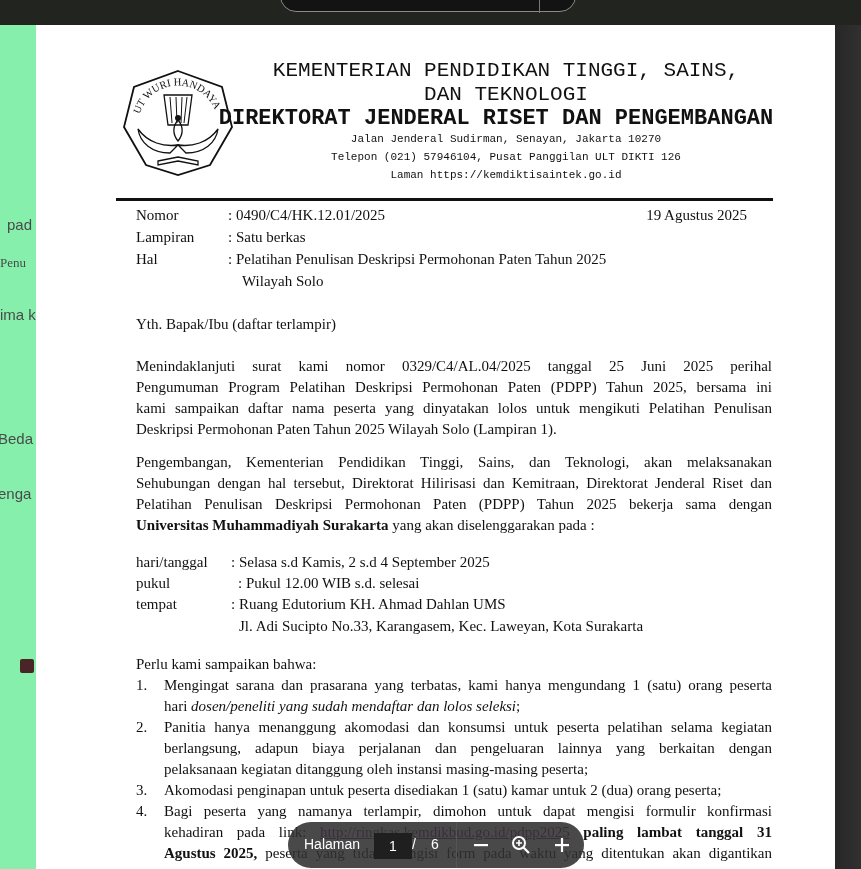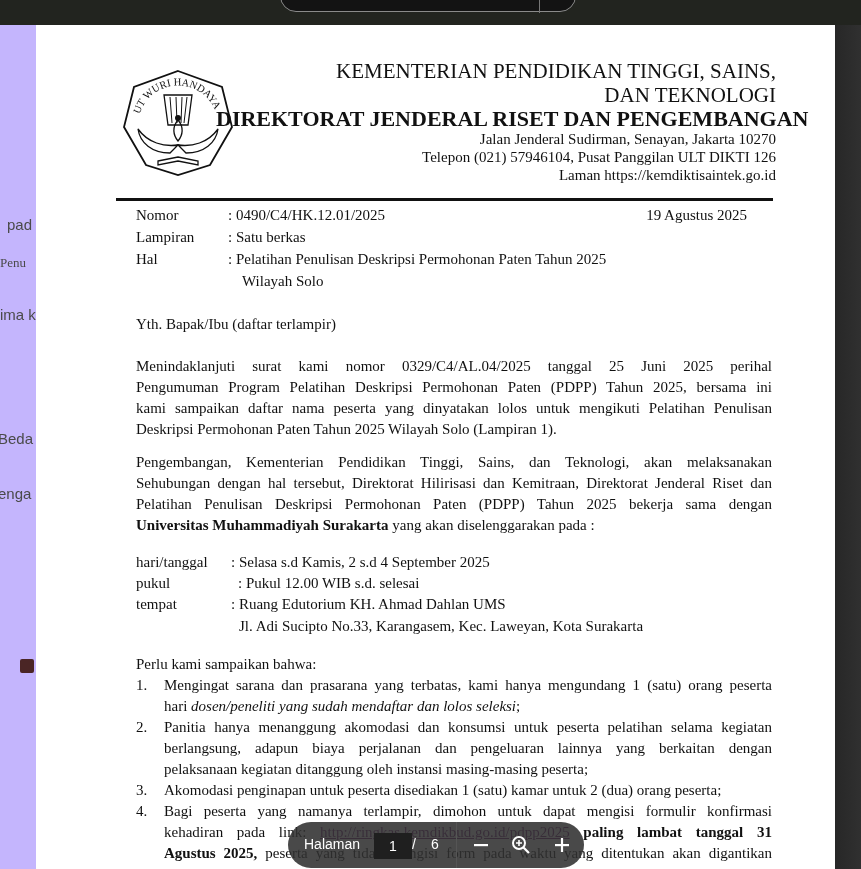--- a/index.html
+++ b/index.html
@@ -13,39 +13,39 @@
     background:#22241f;
   }
   .top-pill {
     position:absolute; left:280px; top:-20px; width:296px; height:32px;
     background:#131313; border:1px solid #8a8a8a; border-radius:0 0 16px 16px;
     box-sizing:border-box;
   }
   .top-pill .sep { position:absolute; left:258px; top:0; width:1px; height:32px; background:#777; }
   .bg-left {
     position:absolute; left:0; top:25px; width:36px; height:844px;
-    background:#c4b5fd; overflow:hidden; color:#444;
+    background:#86efac; overflow:hidden; color:#444;
     font-family:"Liberation Sans", sans-serif; filter:blur(0.6px);
   }
   .bg-left .ghost { position:absolute; white-space:nowrap; font-size:15px; color:#4a4a4a; }
   .bg-left .ghost.b { font-weight:normal; font-family:"Liberation Serif", serif; font-size:13px; }
   .bg-left .pdfchip { position:absolute; left:20px; top:634px; width:14px; height:14px; background:#4a2525; border-radius:2px; }
   .bg-right {
     position:absolute; left:835px; top:25px; width:26px; height:844px;
     background:linear-gradient(90deg,#272727,#303030);
   }
   .page {
     position:absolute; left:36px; top:25px; width:799px; height:844px;
     background:#ffffff; overflow:hidden; color:#111;
   }
   .logo { position:absolute; left:82px; top:40px; width:120px; height:115px; }
-  .kop { position:absolute; left:200px; top:34px; width:540px; text-align:right; }
+  .kop { position:absolute; left:200px; top:34px; width:540px; text-align:center;font-family:Liberation Mono, monospace; }
   .kop .l1 { font-size:21px; line-height:24px; }
   .kop .l2 { font-size:22px; font-weight:bold; line-height:23px; white-space:nowrap; margin-left:-20px;}
-  .kop .l3 { font-size:15px; line-height:18px; }
+  .kop .l3 { font-size:11px; line-height:18px; }
   .rule { position:absolute; left:80px; top:173px; width:657px; height:3px; background:#111; }
   .txt { position:absolute; font-size:15px; line-height:21px; white-space:nowrap; }
   .meta-label { left:100px; }
   .meta-val { left:192px; }
   .date { right:88px;margin-left:42px; }
   .para { position:absolute; left:100px; width:636px; font-size:15px; line-height:21px; text-align:justify; }
   .para .jl { display:block; text-align:justify; text-align-last:justify; }
   .para .ll { display:block; text-align:left; }
   .list { position:absolute; left:100px; width:636px; font-size:15px; line-height:21px; }
   .li { position:relative; padding-left:28px; }

